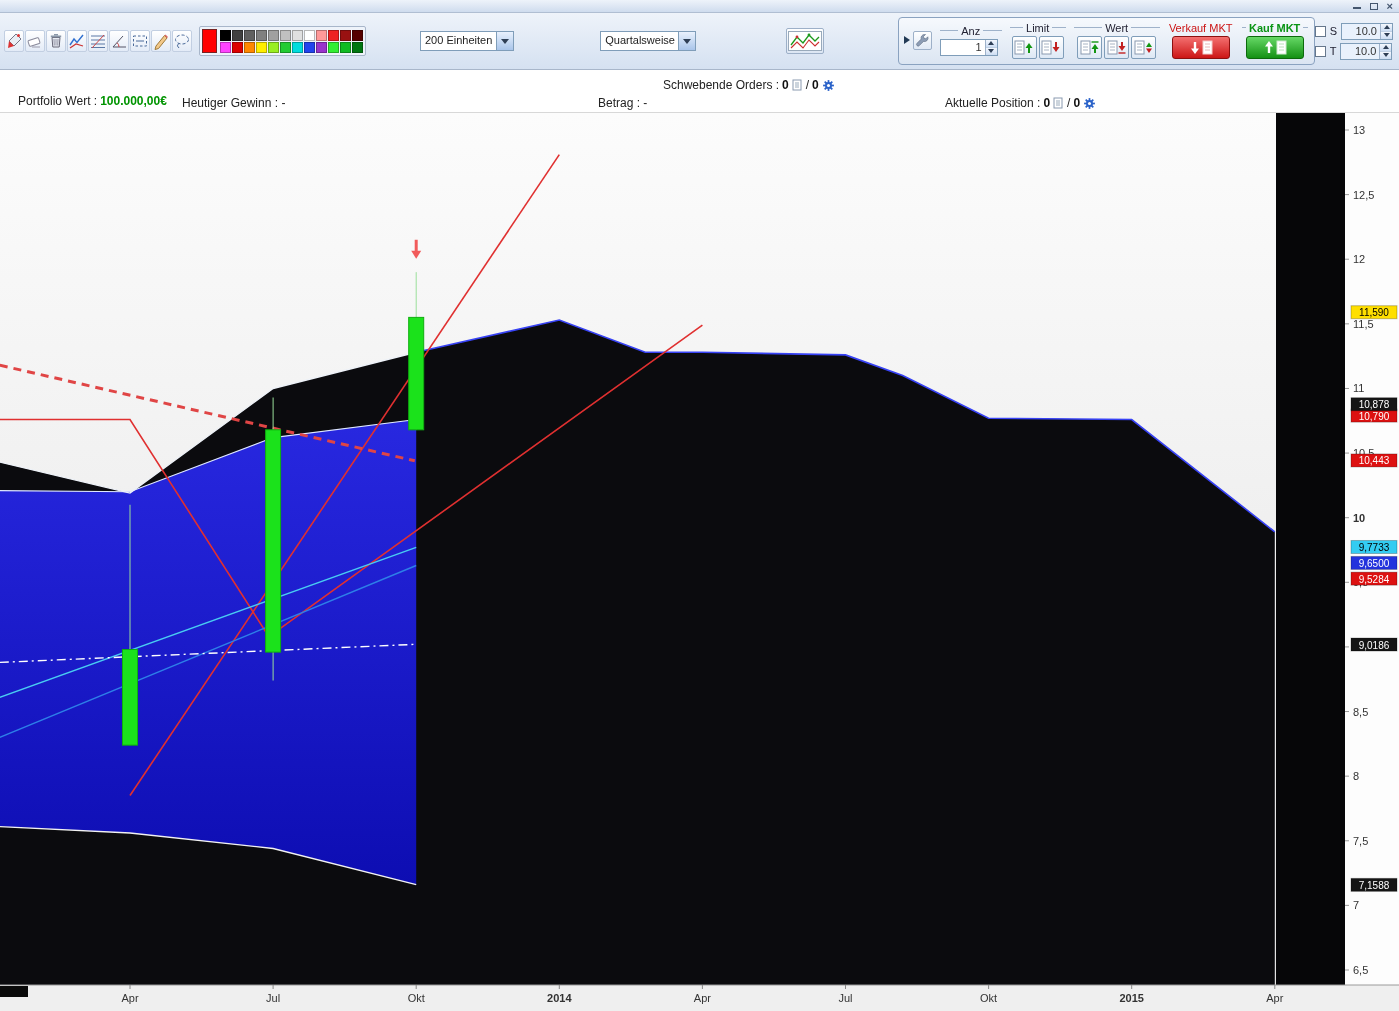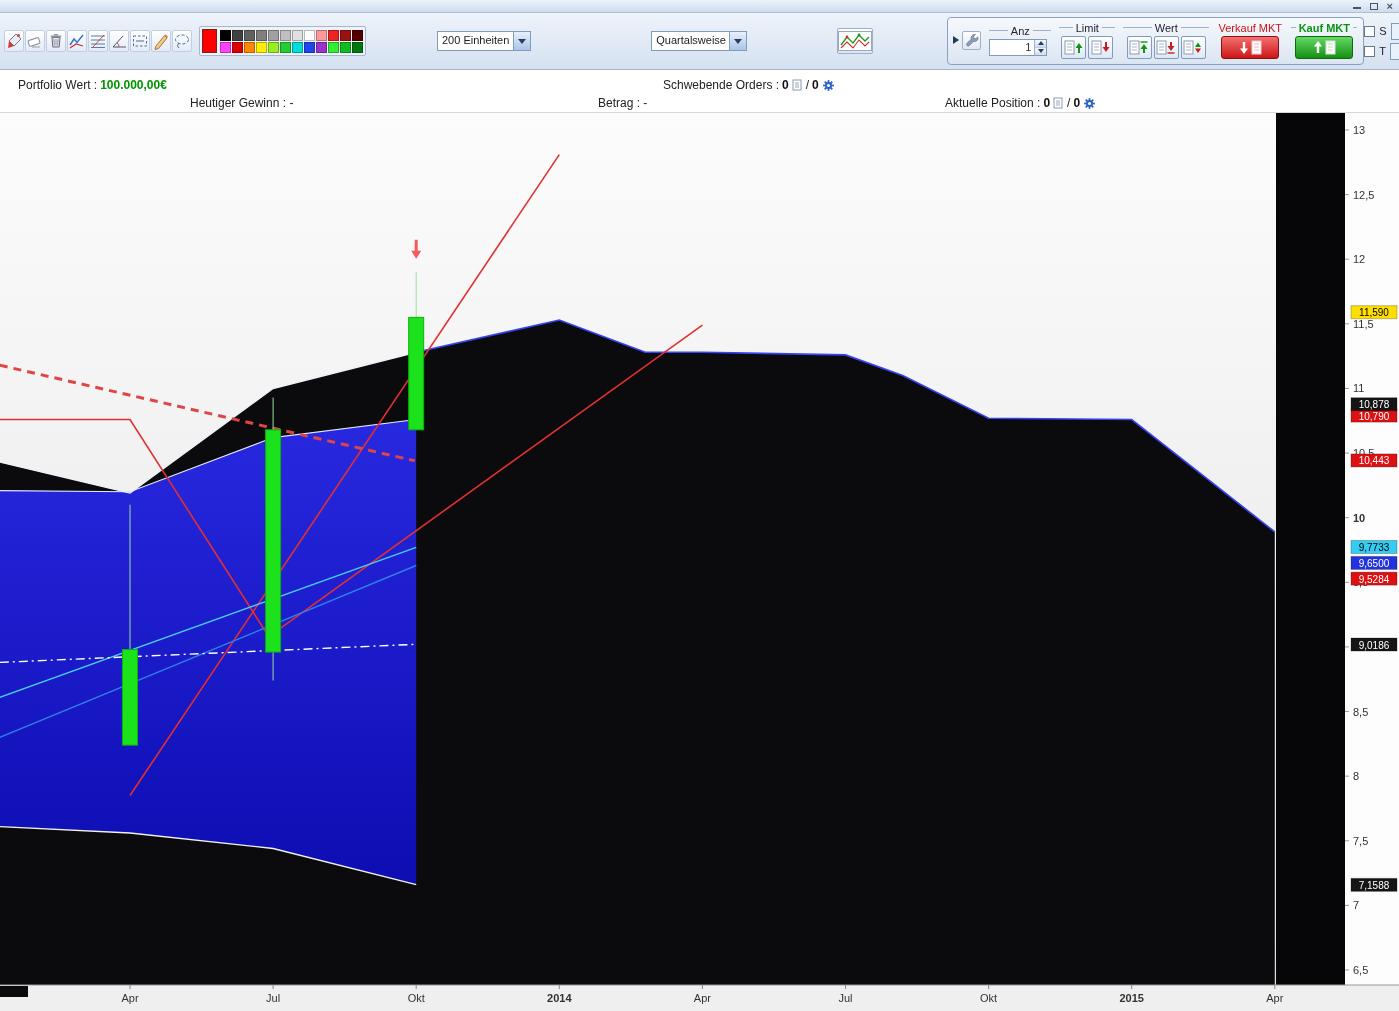--- a/index.html
+++ b/index.html
@@ -157,28 +157,28 @@
         <span class="swatch" style="background: rgb(34, 204, 51);"></span>
         <span class="swatch" style="background: rgb(0, 221, 221);"></span>
         <span class="swatch" style="background: rgb(34, 68, 238);"></span>
         <span class="swatch" style="background: rgb(153, 51, 204);"></span>
         <span class="swatch" style="background: rgb(51, 238, 51);"></span>
         <span class="swatch" style="background: rgb(17, 187, 34);"></span>
         <span class="swatch" style="background: rgb(0, 119, 17);"></span>
       </span>
   </div>
 
-  <div class="dropdown" style="margin-left:71px;width:98px">
+  <div class="dropdown" style="margin-left:54px;width:98px">
     <span class="dd-text">200 Einheiten</span>
     <span class="dd-btn">
         <span class="tri-down"></span>
       </span>
   </div>
 
-  <div class="dropdown" style="margin-left:120px;width:96px">
+  <div class="dropdown" style="margin-left:86px;width:96px">
     <span class="dd-text">Quartalsweise</span>
     <span class="dd-btn">
         <span class="tri-down"></span>
       </span>
   </div>
 
   <div class="pattern-btn" style="margin-left:90px">
     <svg width="34" height="20" viewBox="0 0 34 20">
         <rect x="0.5" y="0.5" width="33" height="19" fill="#fff" stroke="#9ab"></rect>
         <polyline points="3,14 9,6 15,12 21,4 27,10 31,6" fill="none" stroke="#1a9a1a" stroke-width="1.3"></polyline>
@@ -350,21 +350,21 @@
             <span>
               <i class="tri-d"></i>
             </span>
           </span>
       </div>
     </div>
   </div>
 </div>
 
 <div class="infobar">
-  <span class="abs" style="left:18px;top:8px">
+  <span class="abs" style="left:18px;top:24px">
     <span>Portfolio Wert :</span>
     <span class="green">100.000,00€</span>
   </span>
   <span class="abs" style="left:663px;top:8px">
     <span>Schwebende Orders :</span>
     <span class="cnt">0</span>
     <svg width="11" height="12" viewBox="0 0 11 12">
         <rect x="1" y="1" width="8" height="10" fill="#fff" stroke="#8a9ab0"></rect>
         <line x1="3" y1="4" x2="7" y2="4" stroke="#9ab"></line>
         <line x1="3" y1="6" x2="7" y2="6" stroke="#9ab"></line>
@@ -376,21 +376,21 @@
         <g stroke="#2a62c9" stroke-width="1.6">
           <line x1="6" y1="1" x2="6" y2="11"></line>
           <line x1="1" y1="6" x2="11" y2="6"></line>
           <line x1="2.5" y1="2.5" x2="9.5" y2="9.5"></line>
           <line x1="9.5" y1="2.5" x2="2.5" y2="9.5"></line>
         </g>
         <circle cx="6" cy="6" r="3.2" fill="#2a62c9"></circle>
         <circle cx="6" cy="6" r="1.4" fill="#fff"></circle>
       </svg>
   </span>
-  <span class="abs" style="left:190px;top:26px">Heutiger Gewinn : -</span>
+  <span class="abs" style="left:182px;top:26px">Heutiger Gewinn : -</span>
   <span class="abs" style="left:598px;top:26px">Betrag : -</span>
   <span class="abs" style="left:945px;top:26px">
     <span>Aktuelle Position :</span>
     <span class="cnt">0</span>
     <svg width="11" height="12" viewBox="0 0 11 12">
         <rect x="1" y="1" width="8" height="10" fill="#fff" stroke="#8a9ab0"></rect>
         <line x1="3" y1="4" x2="7" y2="4" stroke="#9ab"></line>
         <line x1="3" y1="6" x2="7" y2="6" stroke="#9ab"></line>
         <line x1="3" y1="8" x2="7" y2="8" stroke="#9ab"></line>
       </svg>

